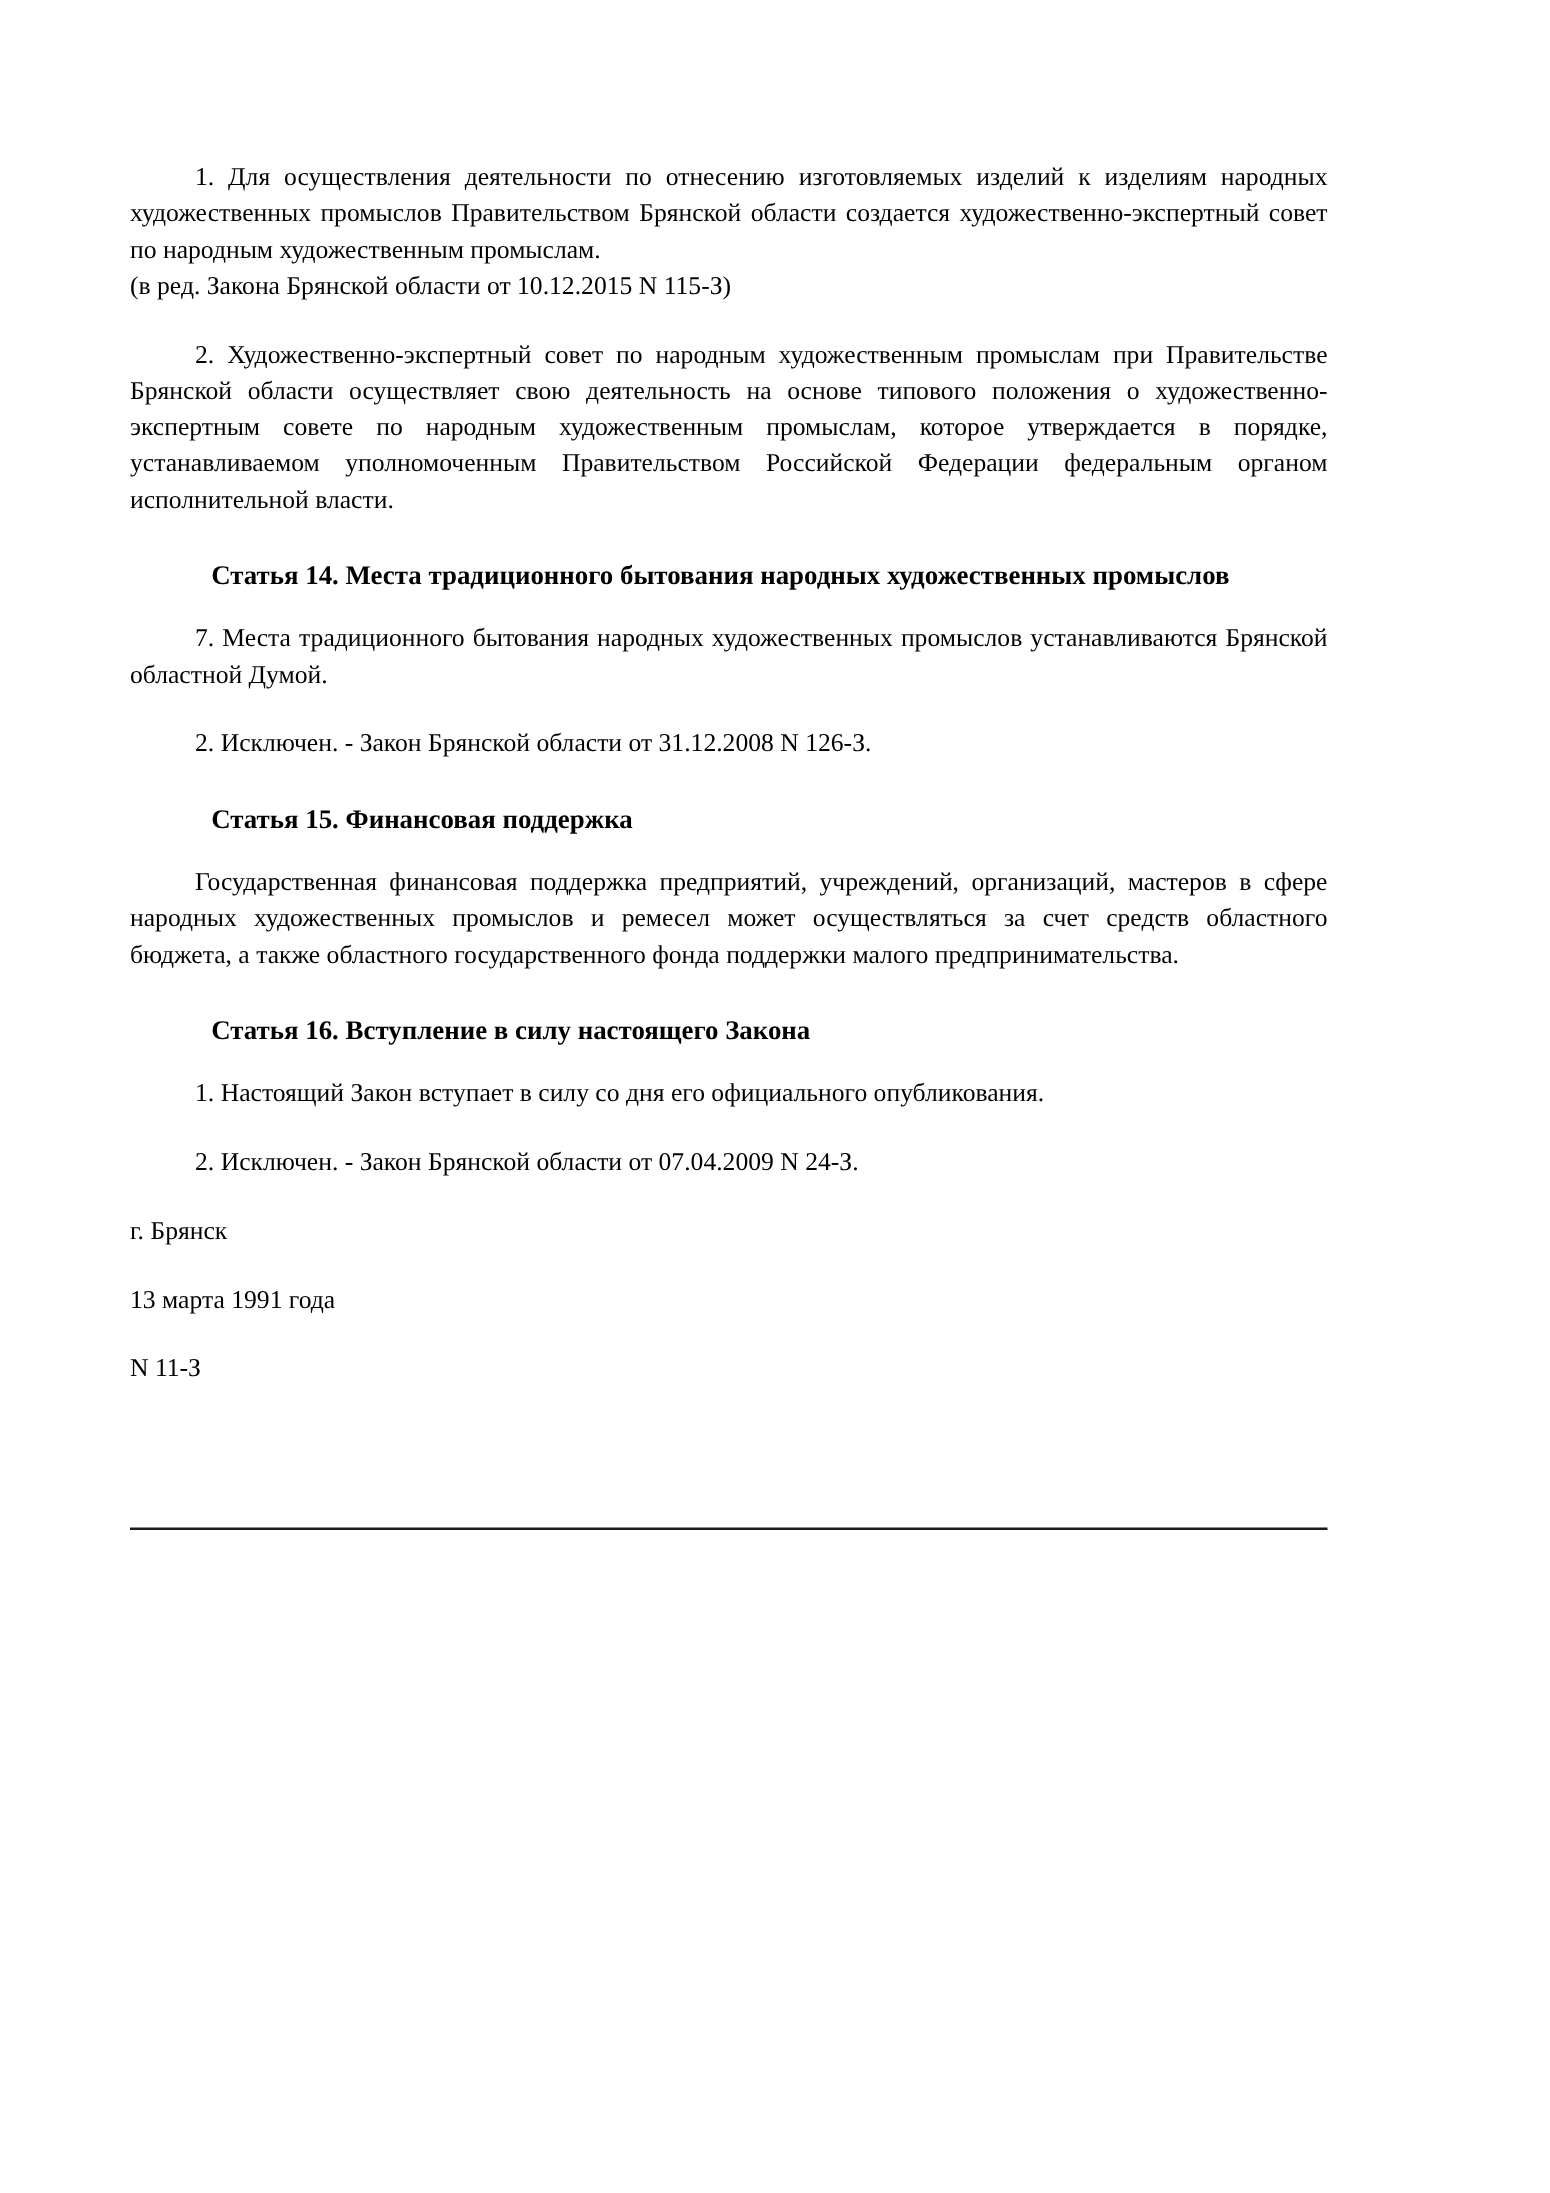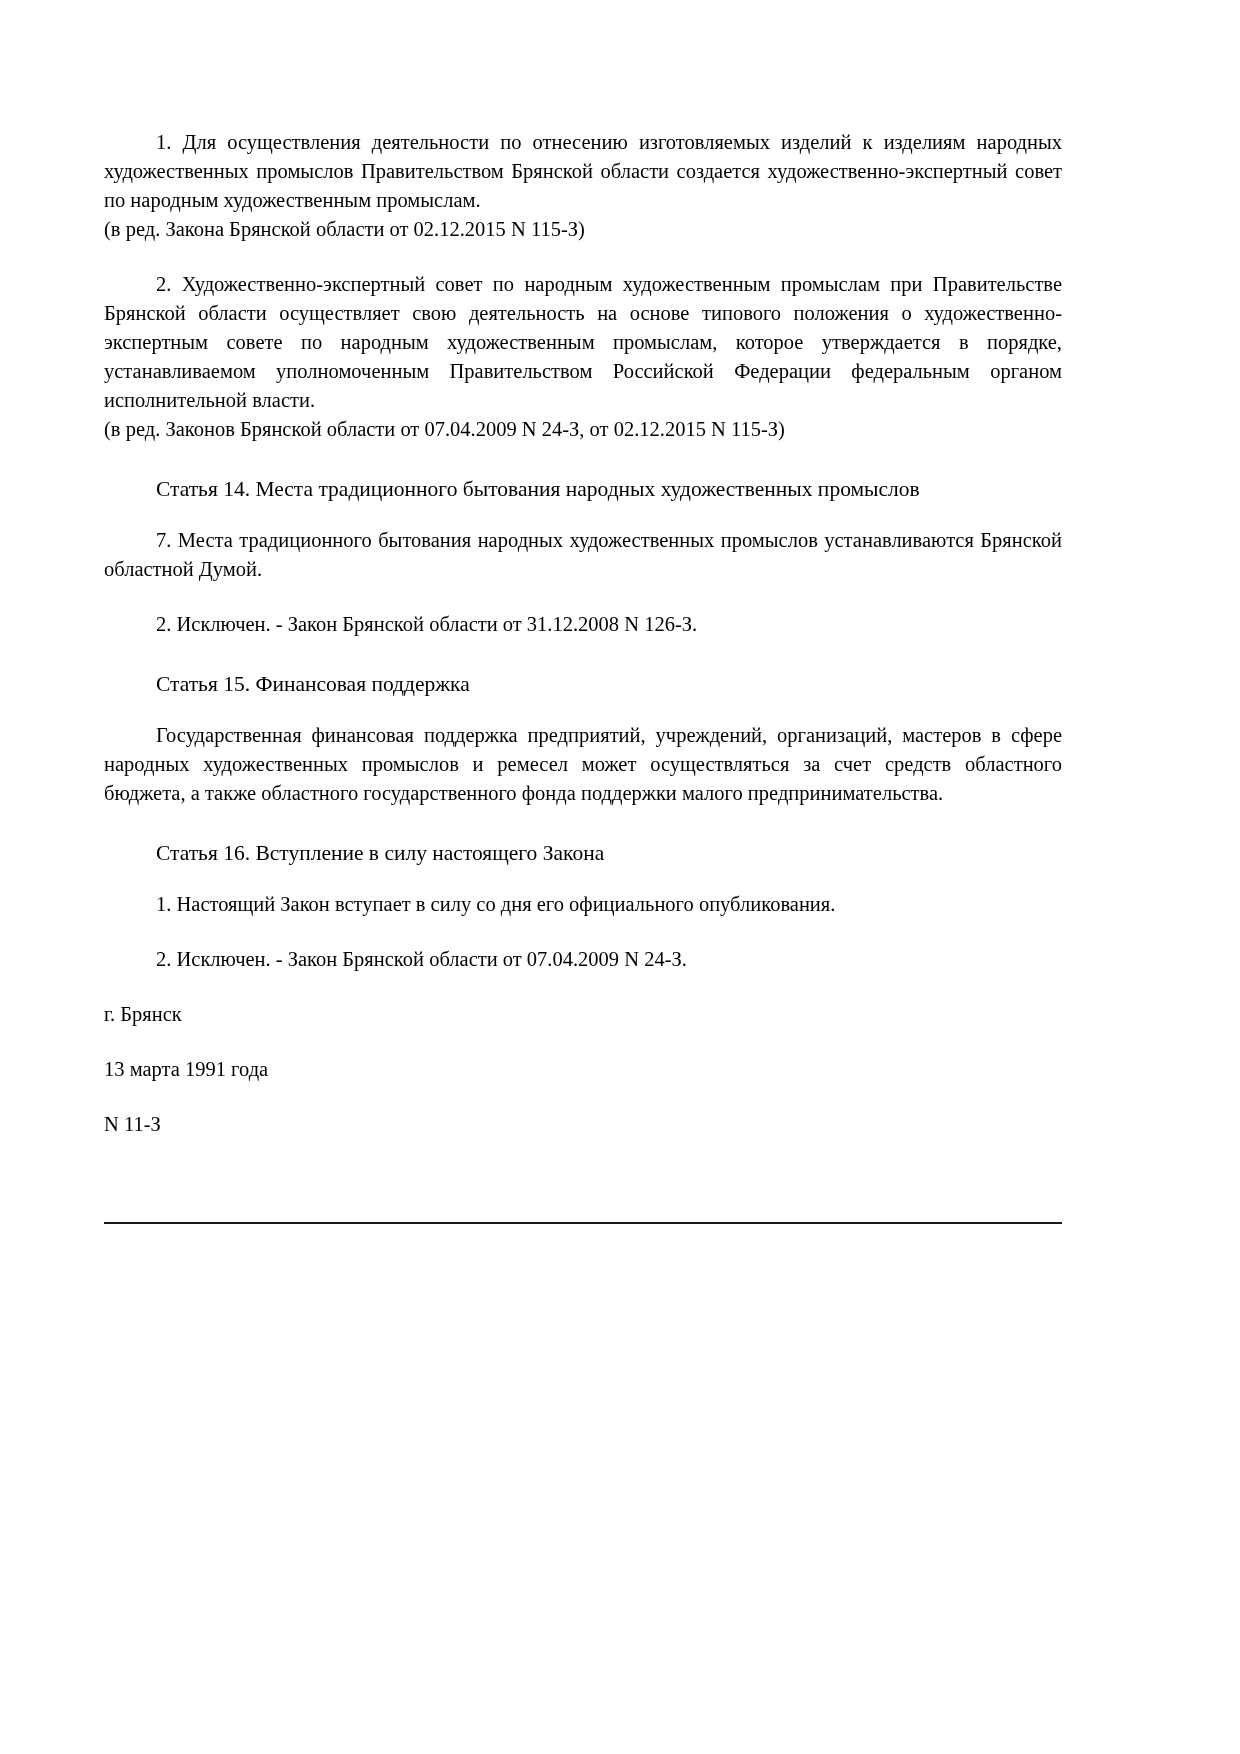--- a/index.html
+++ b/index.html
@@ -40,24 +40,24 @@
     text-indent: 52px;
   }
   .body-para {
     margin-bottom: 0;
   }
   .ref-line {
     text-indent: 0;
     text-align: left;
   }
   h2.article-heading {
-    margin: 0;
+    margin: 13px;
     font-size: 21.5px;
     line-height: 30px;
-    font-weight: normal;
+    font-weight: bold;
     text-align: justify;
     text-justify: inter-word;
     text-indent: 52px;
   }
   h2.article-heading.single-line {
     text-align: left;
   }
   .heading-block {
     margin-top: 30px;
     margin-bottom: 22px;
@@ -91,26 +91,25 @@
 </style>
 </head>
 <body>
 
 <div class="page">
 
   <div class="content">
 
     <div class="para-block">
       <p class="indent body-para">1. Для осуществления деятельности по отнесению изготовляемых изделий к изделиям народных художественных промыслов Правительством Брянской области создается художественно-экспертный совет по народным художественным промыслам.</p>
-      <p class="ref-line">(в ред. Закона Брянской области от 02.12.2015 N 115-З)</p>
+      <p class="ref-line">(в ред. Закона Брянской области от 10.12.2015 N 115-З)</p>
     </div>
 
     <div class="para-block">
       <p class="indent body-para">2. Художественно-экспертный совет по народным художественным промыслам при Правительстве Брянской области осуществляет свою деятельность на основе типового положения о художественно-экспертным совете по народным художественным промыслам, которое утверждается в порядке, устанавливаемом уполномоченным Правительством Российской Федерации федеральным органом исполнительной власти.</p>
-      <p class="ref-line">(в ред. Законов Брянской области от 07.04.2009 N 24-З, от 02.12.2015 N 115-З)</p>
     </div>
 
     <div class="heading-block">
       <h2 class="article-heading">Статья 14. Места традиционного бытования народных художественных промыслов</h2>
     </div>
 
     <div class="para-block">
       <p class="indent body-para">7. Места традиционного бытования народных художественных промыслов устанавливаются Брянской областной Думой.</p>
     </div>
 

